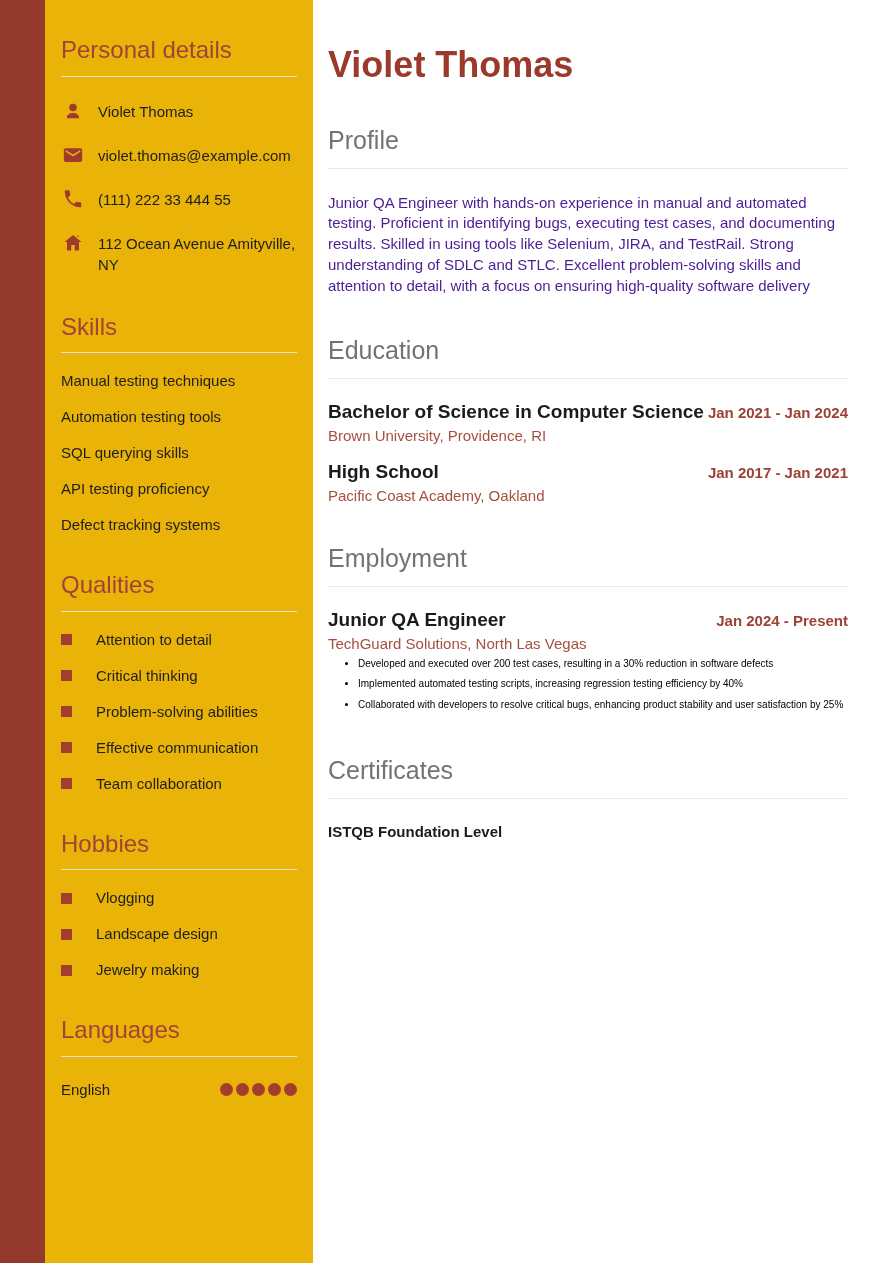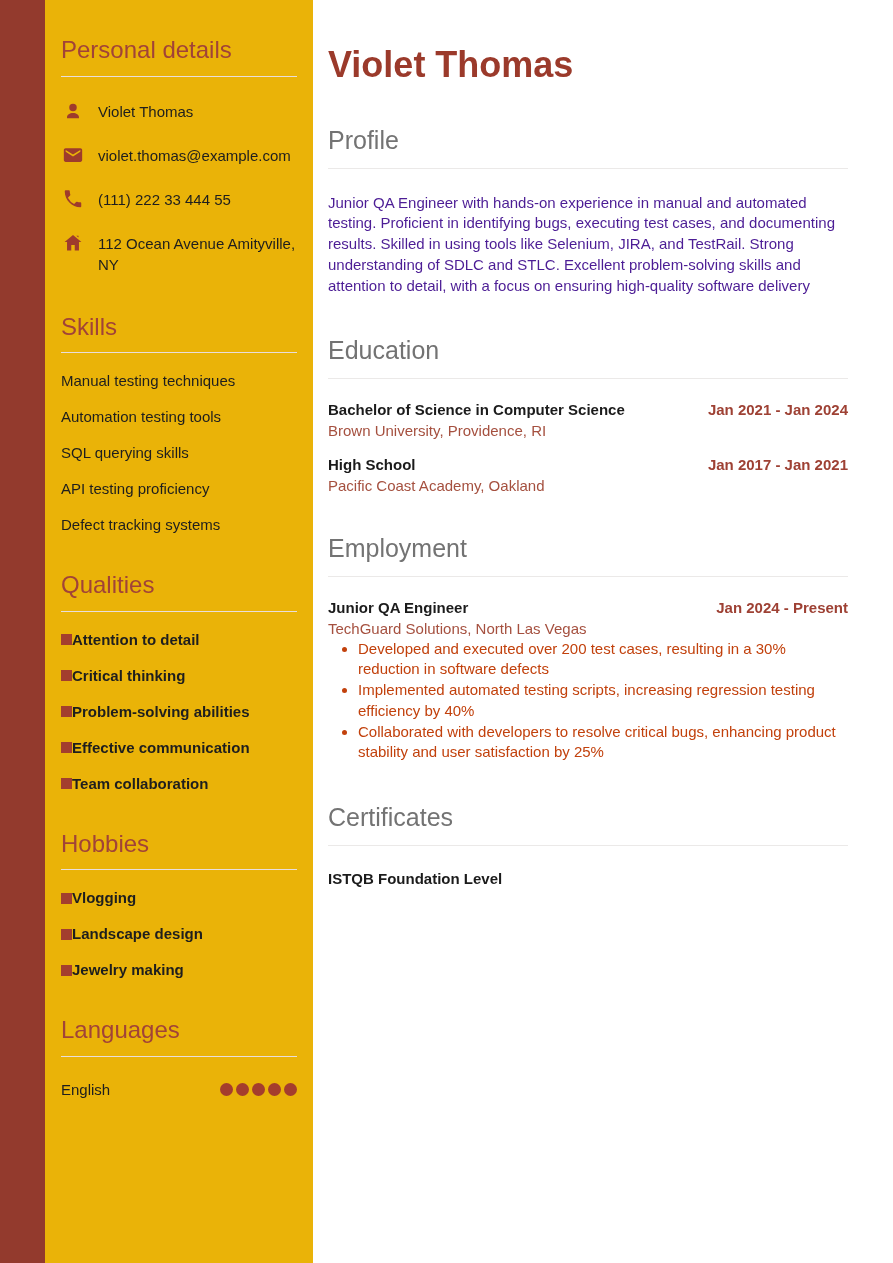--- a/index.html
+++ b/index.html
@@ -31,21 +31,21 @@
   }
   .contact-list { margin-top: 12px; }
   .contact-row { display: flex; align-items: flex-start; gap: 13px; padding: 10px 0; }
   .cicon { width: 24px; height: 24px; flex: 0 0 24px; display: inline-flex; align-items: center; justify-content: center; }
   .cicon svg { width: 22px; height: 22px; fill: #9E3B2C; }
   .ctext { font-size: 15px; line-height: 21px; padding-top: 2px; color: #1E1E1E; }
 
   .side-list { margin-top: 10px; }
   .side-list-item { font-size: 15px; line-height: 20px; padding: 8px 0; color: #1E1E1E; }
 
-  .bullet-row { display: flex; align-items: center; gap: 0; padding: 8px 0; font-weight: bold; }
+  .bullet-row { display: flex; align-items: center; gap: 24px; padding: 8px 0; }
   .sq-bullet { width: 11px; height: 11px; background: #A33E2E; flex: 0 0 11px; }
   .bullet-label { font-size: 15px; line-height: 20px; color: #1E1E1E; }
 
   .lang-row { display: flex; align-items: center; justify-content: space-between; margin-top: 18px; padding: 6px 0; }
   .lang-name { font-size: 15px; color: #1E1E1E; }
   .dots { display: flex; gap: 3px; }
   .dot { width: 13px; height: 13px; border-radius: 50%; background: #A43D2D; }
 
   
   .main {
@@ -67,25 +67,25 @@
   }
   .profile-text {
     margin-top: 24px;
     font-size: 15px; line-height: 20.7px;
     color: #4c1d95;
     max-width: 522px;
   }
   .entries { margin-top: 22px; }
   .entry { margin-bottom: 17px; }
   .entry-head { display: flex; justify-content: space-between; align-items: baseline; }
-  .entry-title { font-size: 15px; font-weight: 700; color: #1B1B1B; }
+  .entry-title { font-size: 19px; font-weight: 700; color: #1B1B1B; }
   .entry-dates { font-size: 15px; font-weight: 700; color: #9E4134; }
   .entry-sub { font-size: 15px; color: #A5503F; margin-top: 4px; }
   .entry-bullets { margin: 2px 0 0 0; padding-left: 30px; }
-  .entry-bullets li { font-size: 15px; line-height: 20.7px; padding: 0; color: #c2410c; }
+  .entry-bullets li { font-size: 10px; line-height: 20.7px; padding: 0; color: #000000; }
   .cert-name { margin-top: 24px; font-size: 15px; font-weight: 700; color: #1B1B1B; }
 </style>
 </head>
 <body>
 
 <div class="page">
 
   <div class="accent-bar"></div>
 
   <aside class="sidebar">

